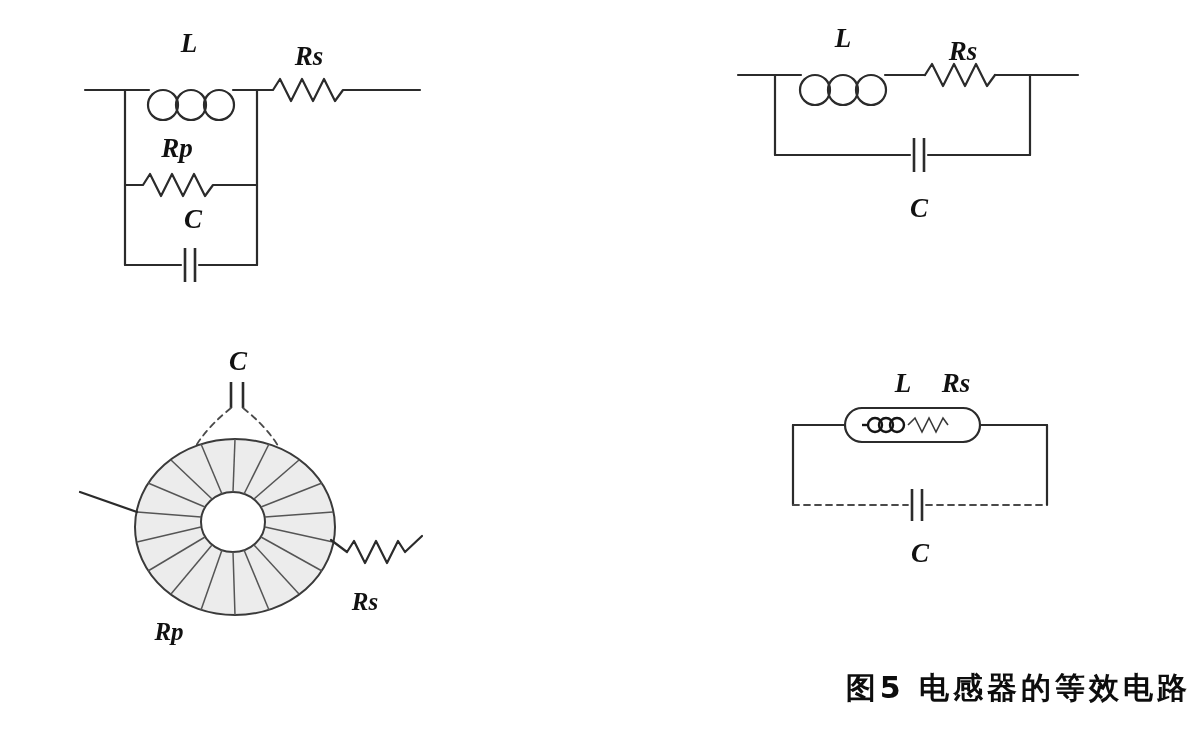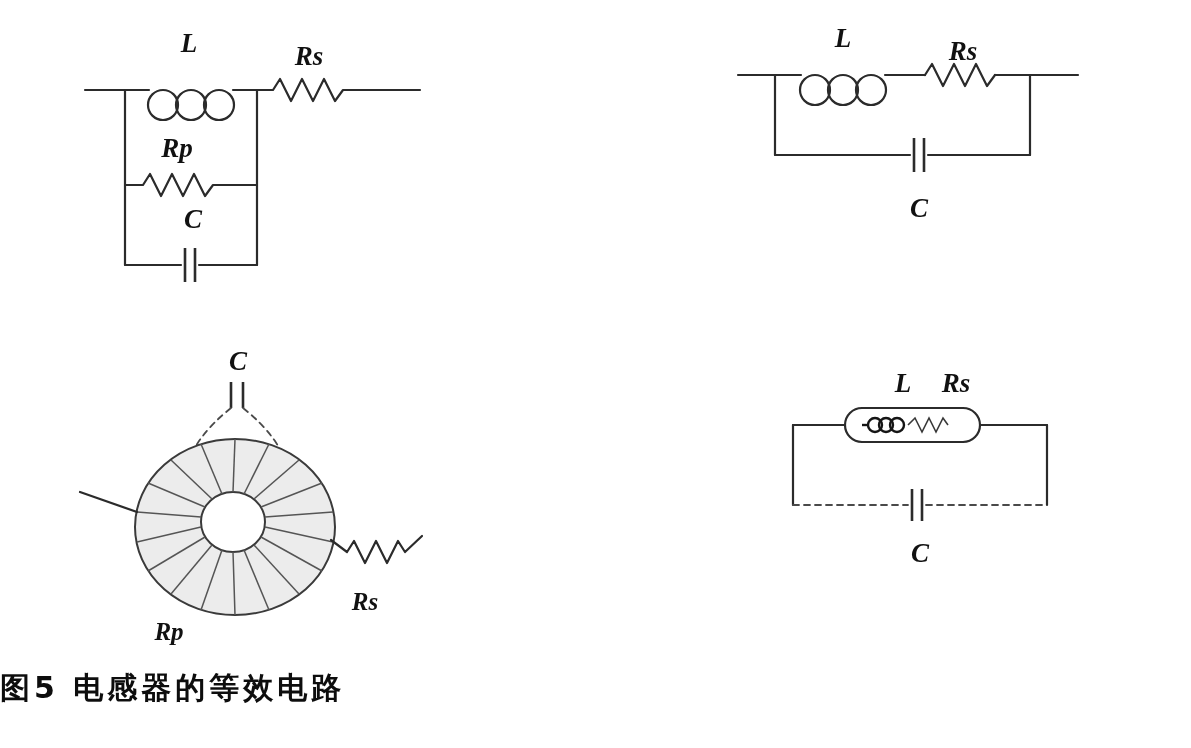--- a/index.html
+++ b/index.html
@@ -83,21 +83,21 @@
   svg .package {
     fill: #ffffff;
     stroke: #2b2b2b;
     stroke-width: 2.2;
   }
   #caption {
     position: absolute;
     left: 0;
     top: 668px;
     width: 100%;
-    text-align: left;
+    text-align: right;
     font-family: "DejaVu Sans", "Liberation Sans", sans-serif;
     font-weight: bold;
     font-size: 30px;
     letter-spacing: 4px;
     color: #0d0d0d;
   }
 </style>
 </head>
 <body>
 

